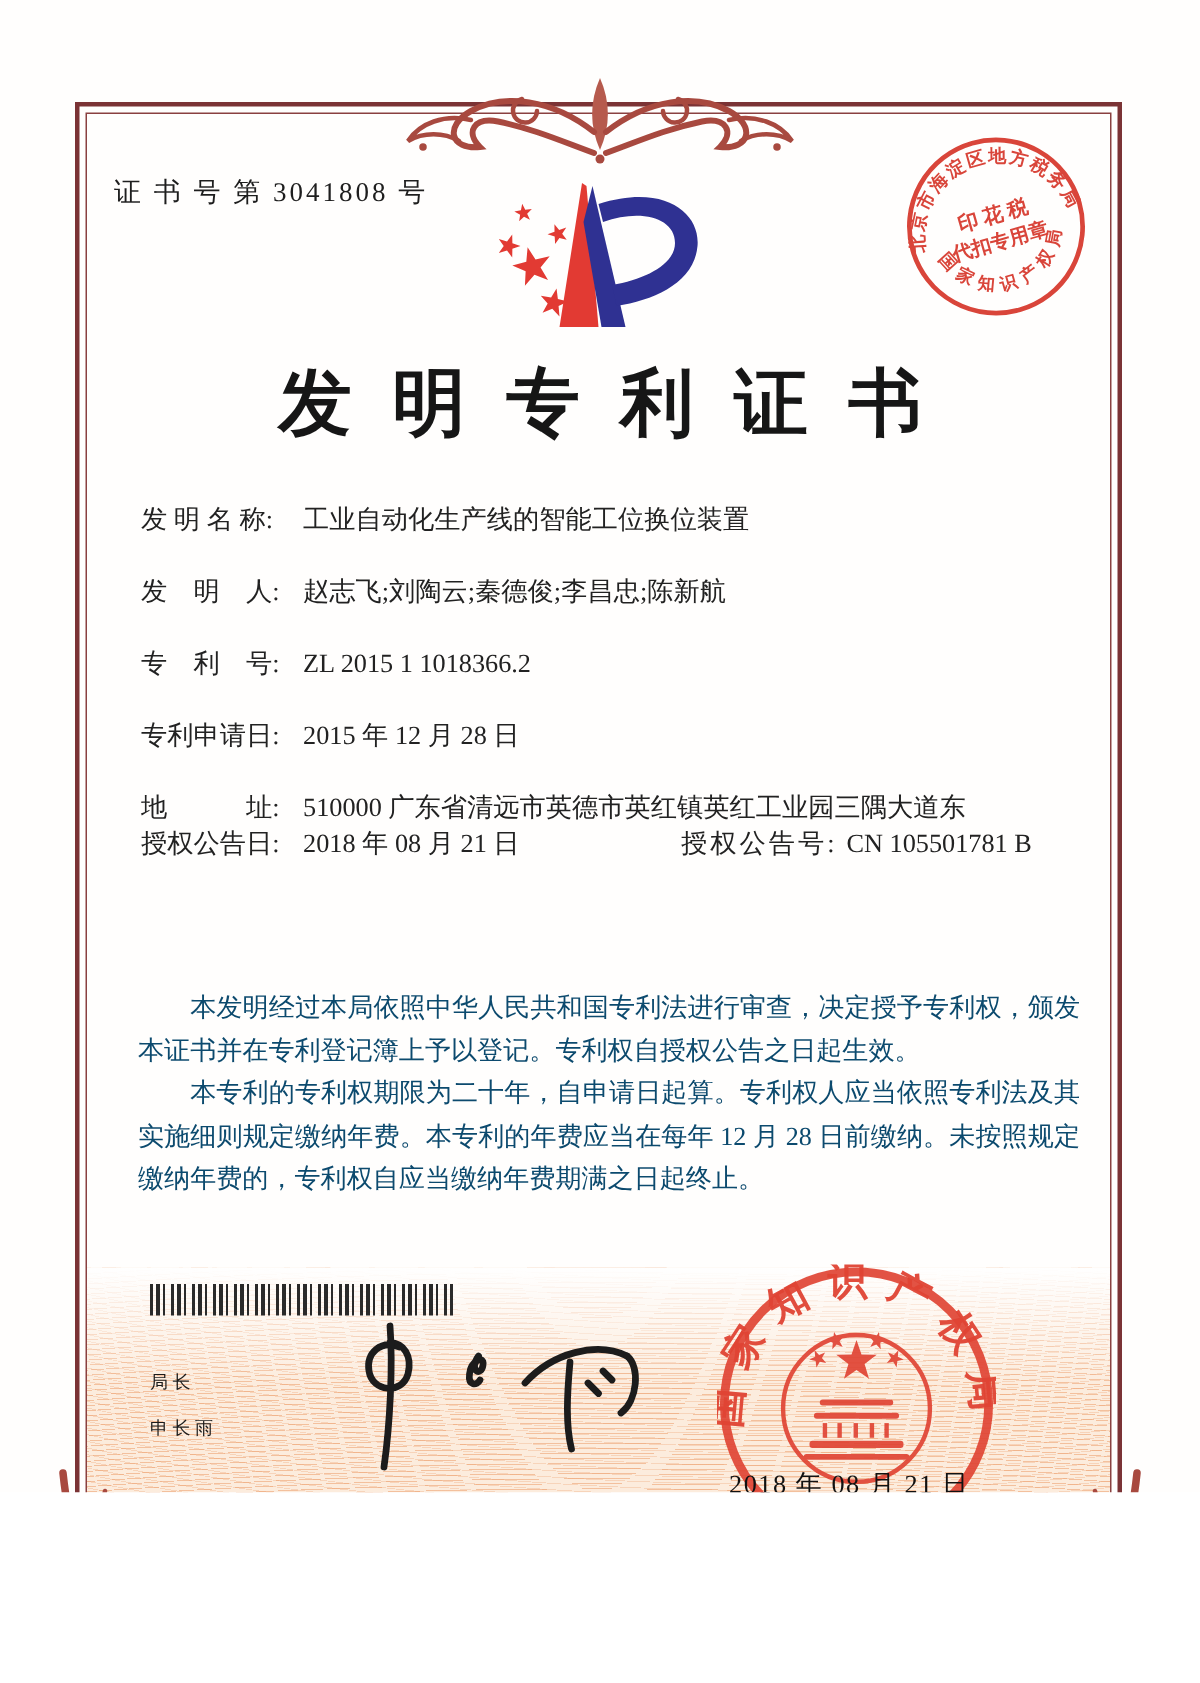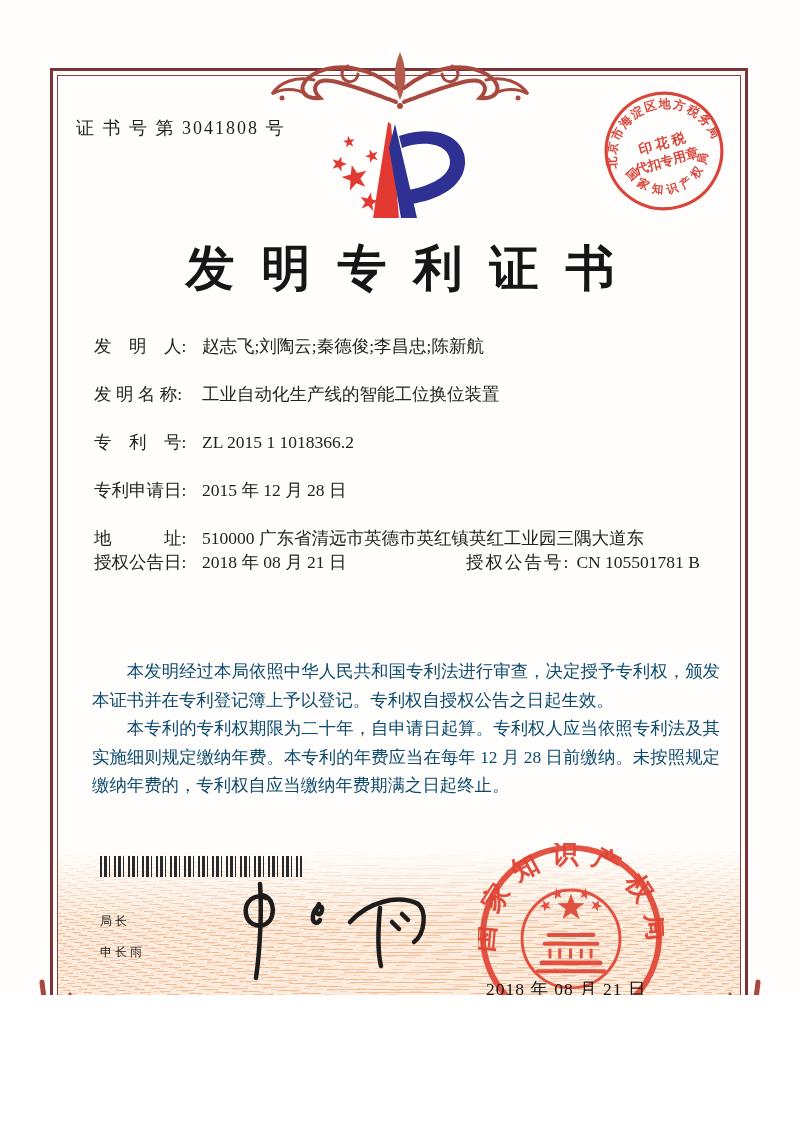--- a/index.html
+++ b/index.html
@@ -51,21 +51,21 @@
   }
   
   .fields { position:absolute; left:94px; top:334px; width:626px; z-index:5;
     font-size:17.5px; color:#222; line-height:24px; }
   .frow { margin-bottom:24px; position:relative; }
   .frow .lbl { display:inline-block; width:108px; vertical-align:top; white-space:nowrap; }
   .frow .val { display:inline-block; width:500px; vertical-align:top; }
   .frow.addr { margin-bottom:0; }
   .frow.last .val { width:240px; }
   .auth-right { position:absolute; left:360px; top:0; white-space:nowrap; }
-  .auth-right .lbl2 { letter-spacing:2px; margin-right:6px;margin-left:12px; }
+  .auth-right .lbl2 { letter-spacing:2px; margin-right:6px; }
   
   .paras { position:absolute; left:92px; top:657px; width:628px; z-index:5;
     font-size:17.4px; line-height:28.5px; color:#0c4a6e; text-align:justify; }
   .paras p { text-indent:2em; }
   
   .barcode {
     position:absolute; left:100px; top:856px; width:202px; height:21px; z-index:3;
     background:repeating-linear-gradient(90deg,
       #2a2a2a 0 2px, transparent 2px 4px,
       #2a2a2a 4px 7px, transparent 7px 9px,
@@ -176,24 +176,24 @@
       <use href="#st" transform="translate(22,28) scale(0.62) rotate(-8)"></use>
       <use href="#st" transform="translate(42,88) scale(0.98) rotate(12)"></use>
       <use href="#st" transform="translate(45,42) scale(0.70) rotate(-20)"></use>
     </g>
   </svg>
 
   <div class="title">发明专利证书</div>
 
   <div class="fields">
     <div class="frow">
+      <span class="lbl">发 明 名 称:</span><span class="val">工业自动化生产线的智能工位换位装置</span>
+    </div>
+    <div class="frow">
       <span class="lbl">发　明　人:</span><span class="val">赵志飞;刘陶云;秦德俊;李昌忠;陈新航</span>
-    </div>
-    <div class="frow">
-      <span class="lbl">发 明 名 称:</span><span class="val">工业自动化生产线的智能工位换位装置</span>
     </div>
     <div class="frow">
       <span class="lbl">专　利　号:</span><span class="val">ZL 2015 1 1018366.2</span>
     </div>
     <div class="frow">
       <span class="lbl">专利申请日:</span><span class="val">2015 年 12 月 28 日</span>
     </div>
     <div class="frow addr">
       <span class="lbl">地　　　址:</span><span class="val">510000 广东省清远市英德市英红镇英红工业园三隅大道东</span>
     </div>

